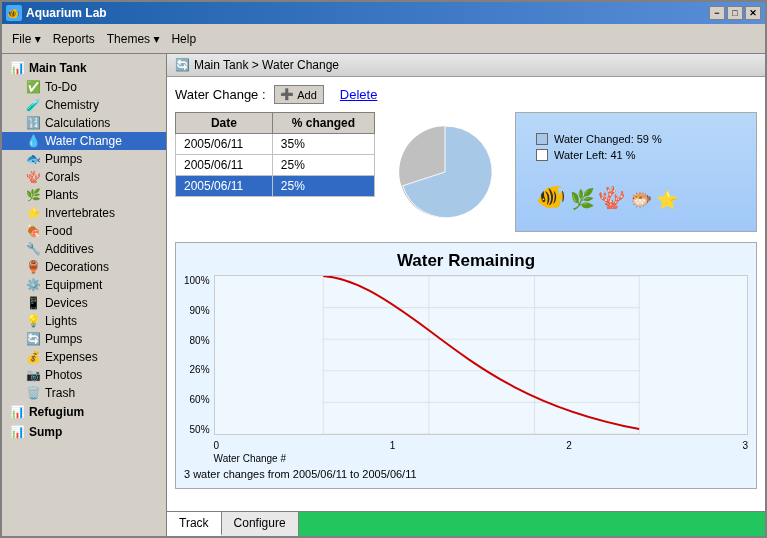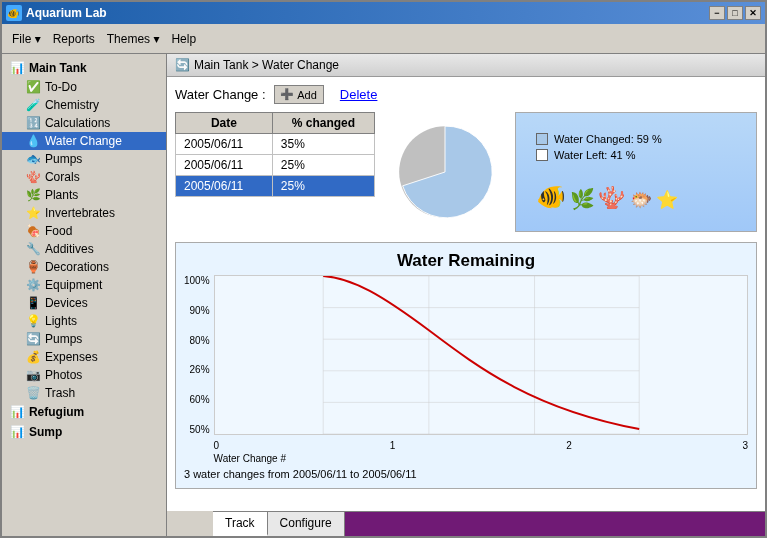--- a/index.html
+++ b/index.html
@@ -46,21 +46,21 @@
     .legend-fish-row { flex: 1; display: flex; align-items: flex-end; gap: 4px; }
     .legend-items { display: flex; flex-direction: column; gap: 4px; margin-bottom: 4px; }
     .legend-item { display: flex; align-items: center; gap: 6px; font-size: 11px; }
     .legend-checkbox { width: 12px; height: 12px; border: 1px solid #666; background: white; }
 
     
     .chart-area { border: 1px solid #aaa; background: #e8f4ff; padding: 8px; }
     .chart-title { text-align: center; font-size: 17px; font-weight: bold; margin-bottom: 4px; }
 
     
-    .bottom-tabs { display: flex; border-top: 1px solid #808080; background: #701a75; margin-left: 46px; }
+    .bottom-tabs { display: flex; border-top: 1px solid #808080; background: #22c55e; }
     .tab { padding: 4px 12px; cursor: pointer; font-size: 12px; border-right: 1px solid #808080; background: #e8e8e8; }
     .tab.active { background: white; border-bottom: 2px solid white; }
   </style>
 </head>
 <body>
 
 <div class="window">
 
   <div class="title-bar">
     <div class="title-bar-left">

